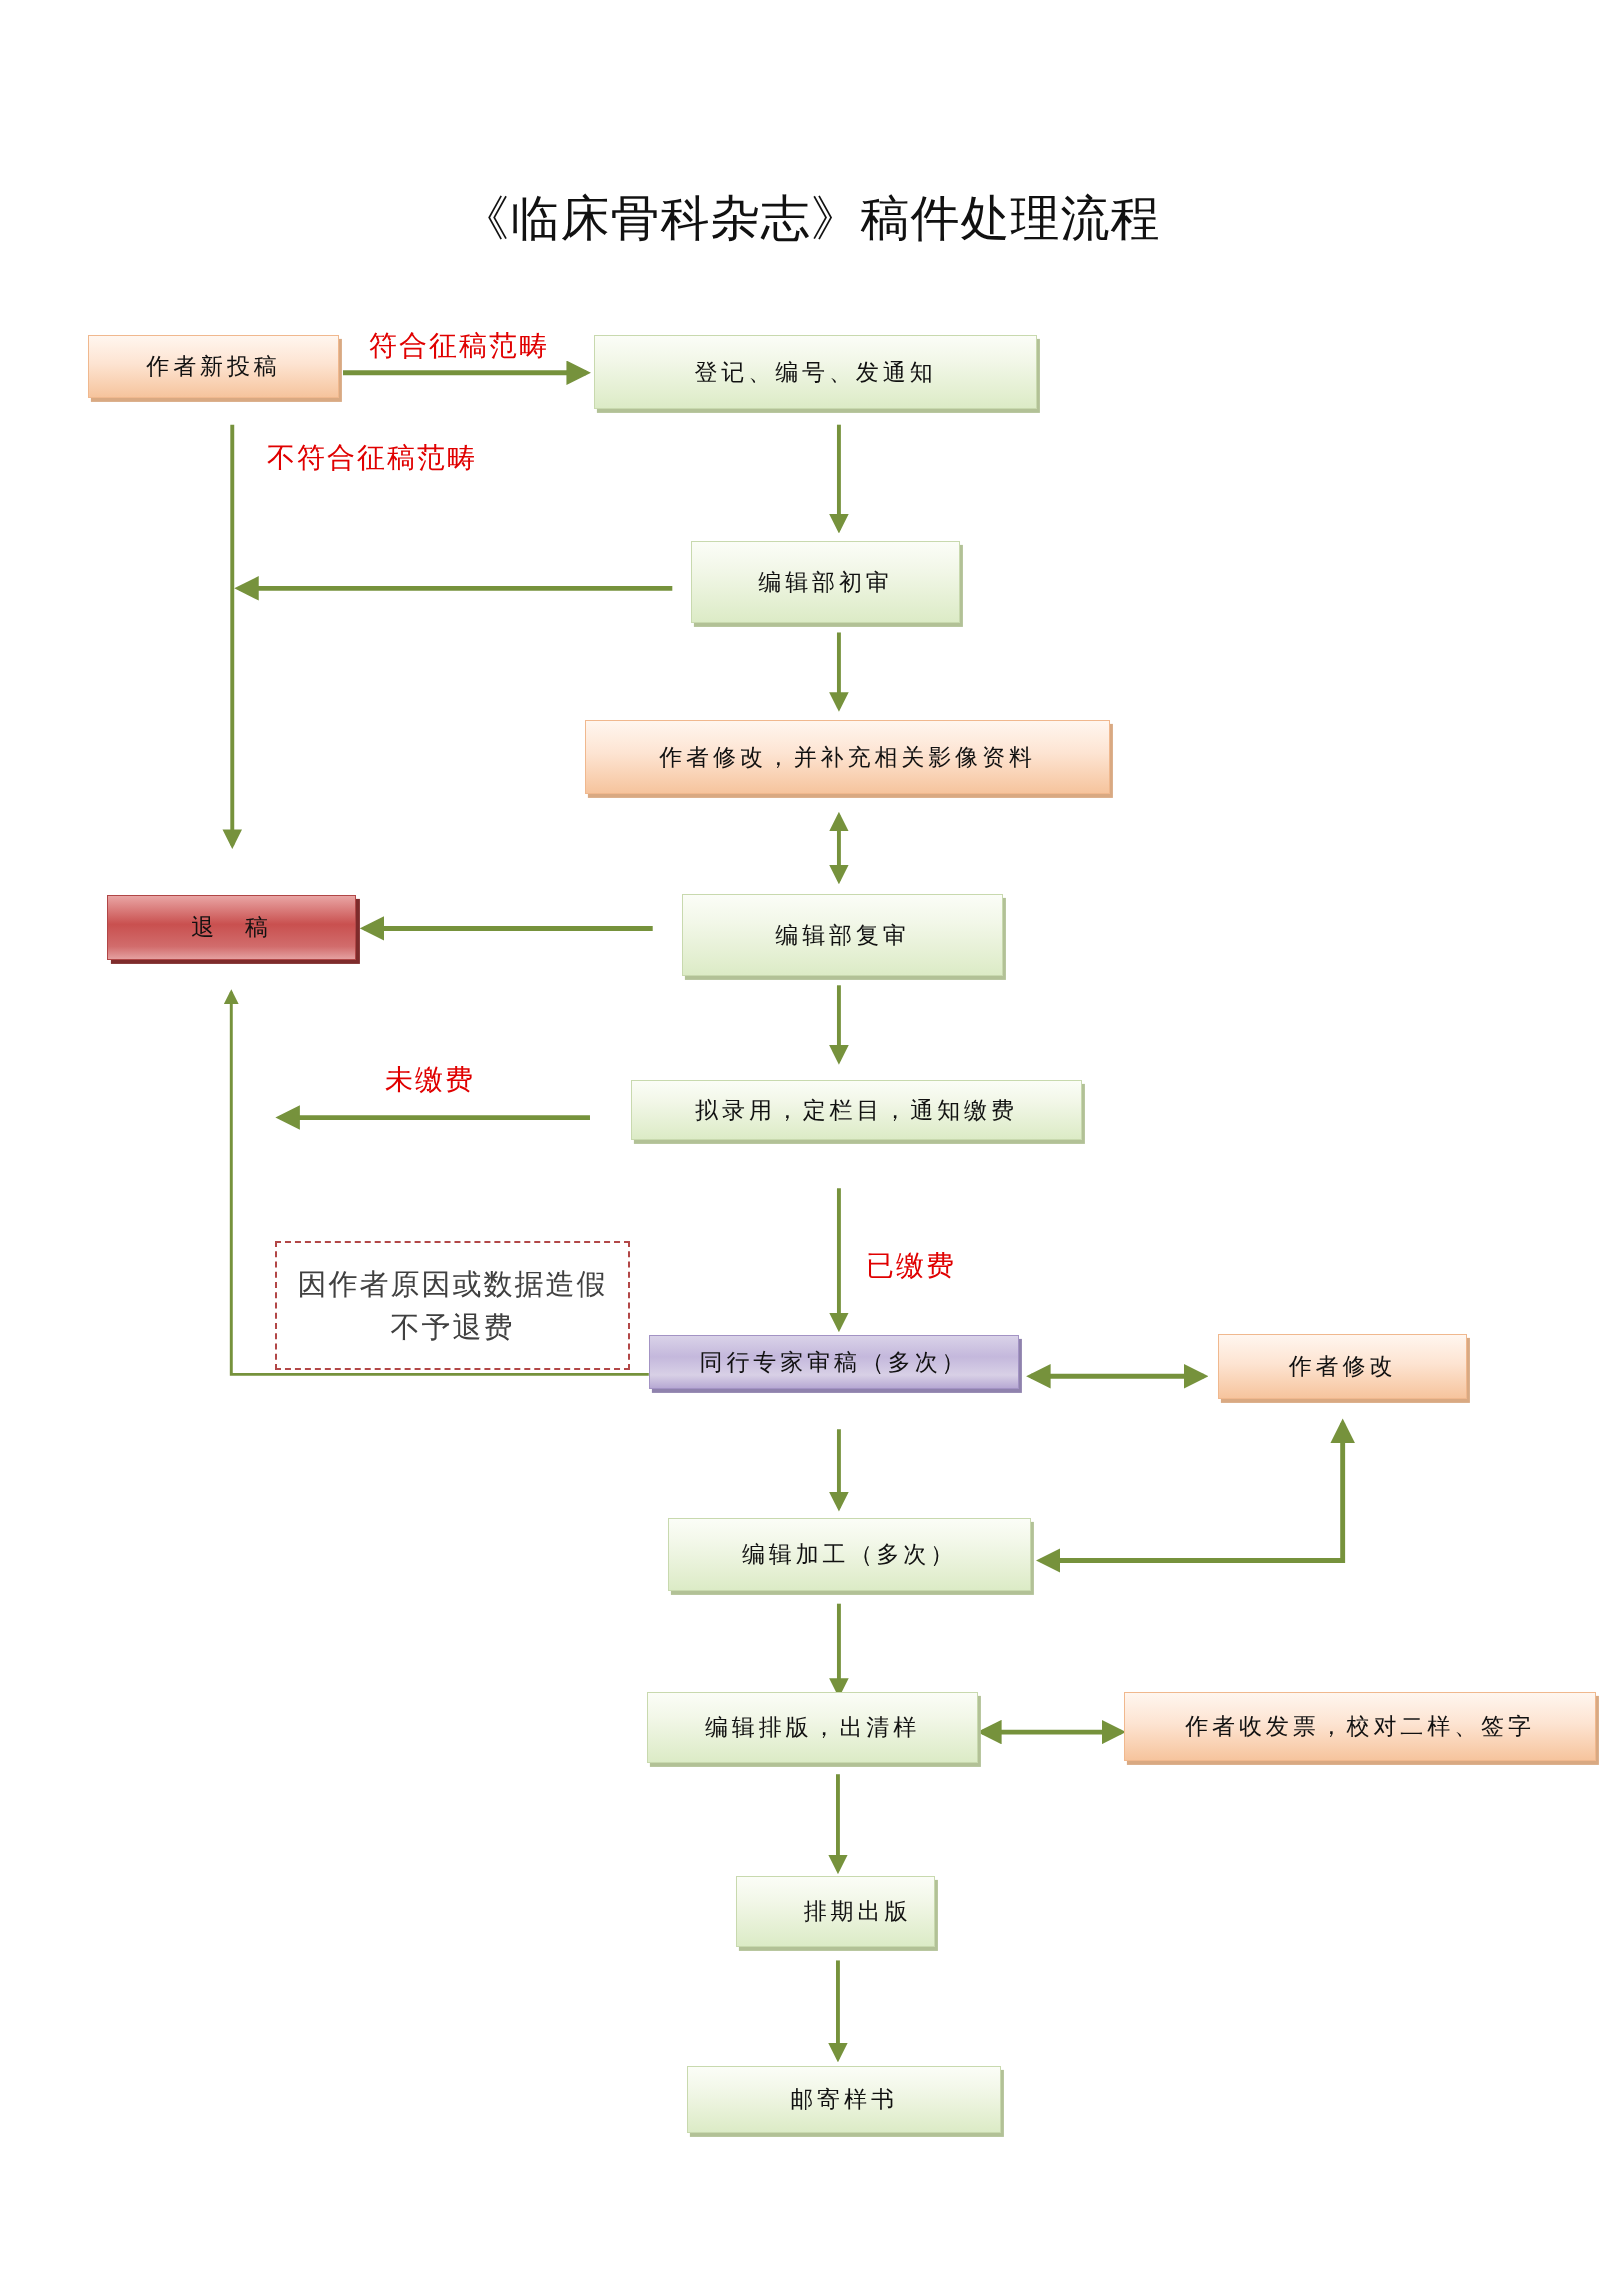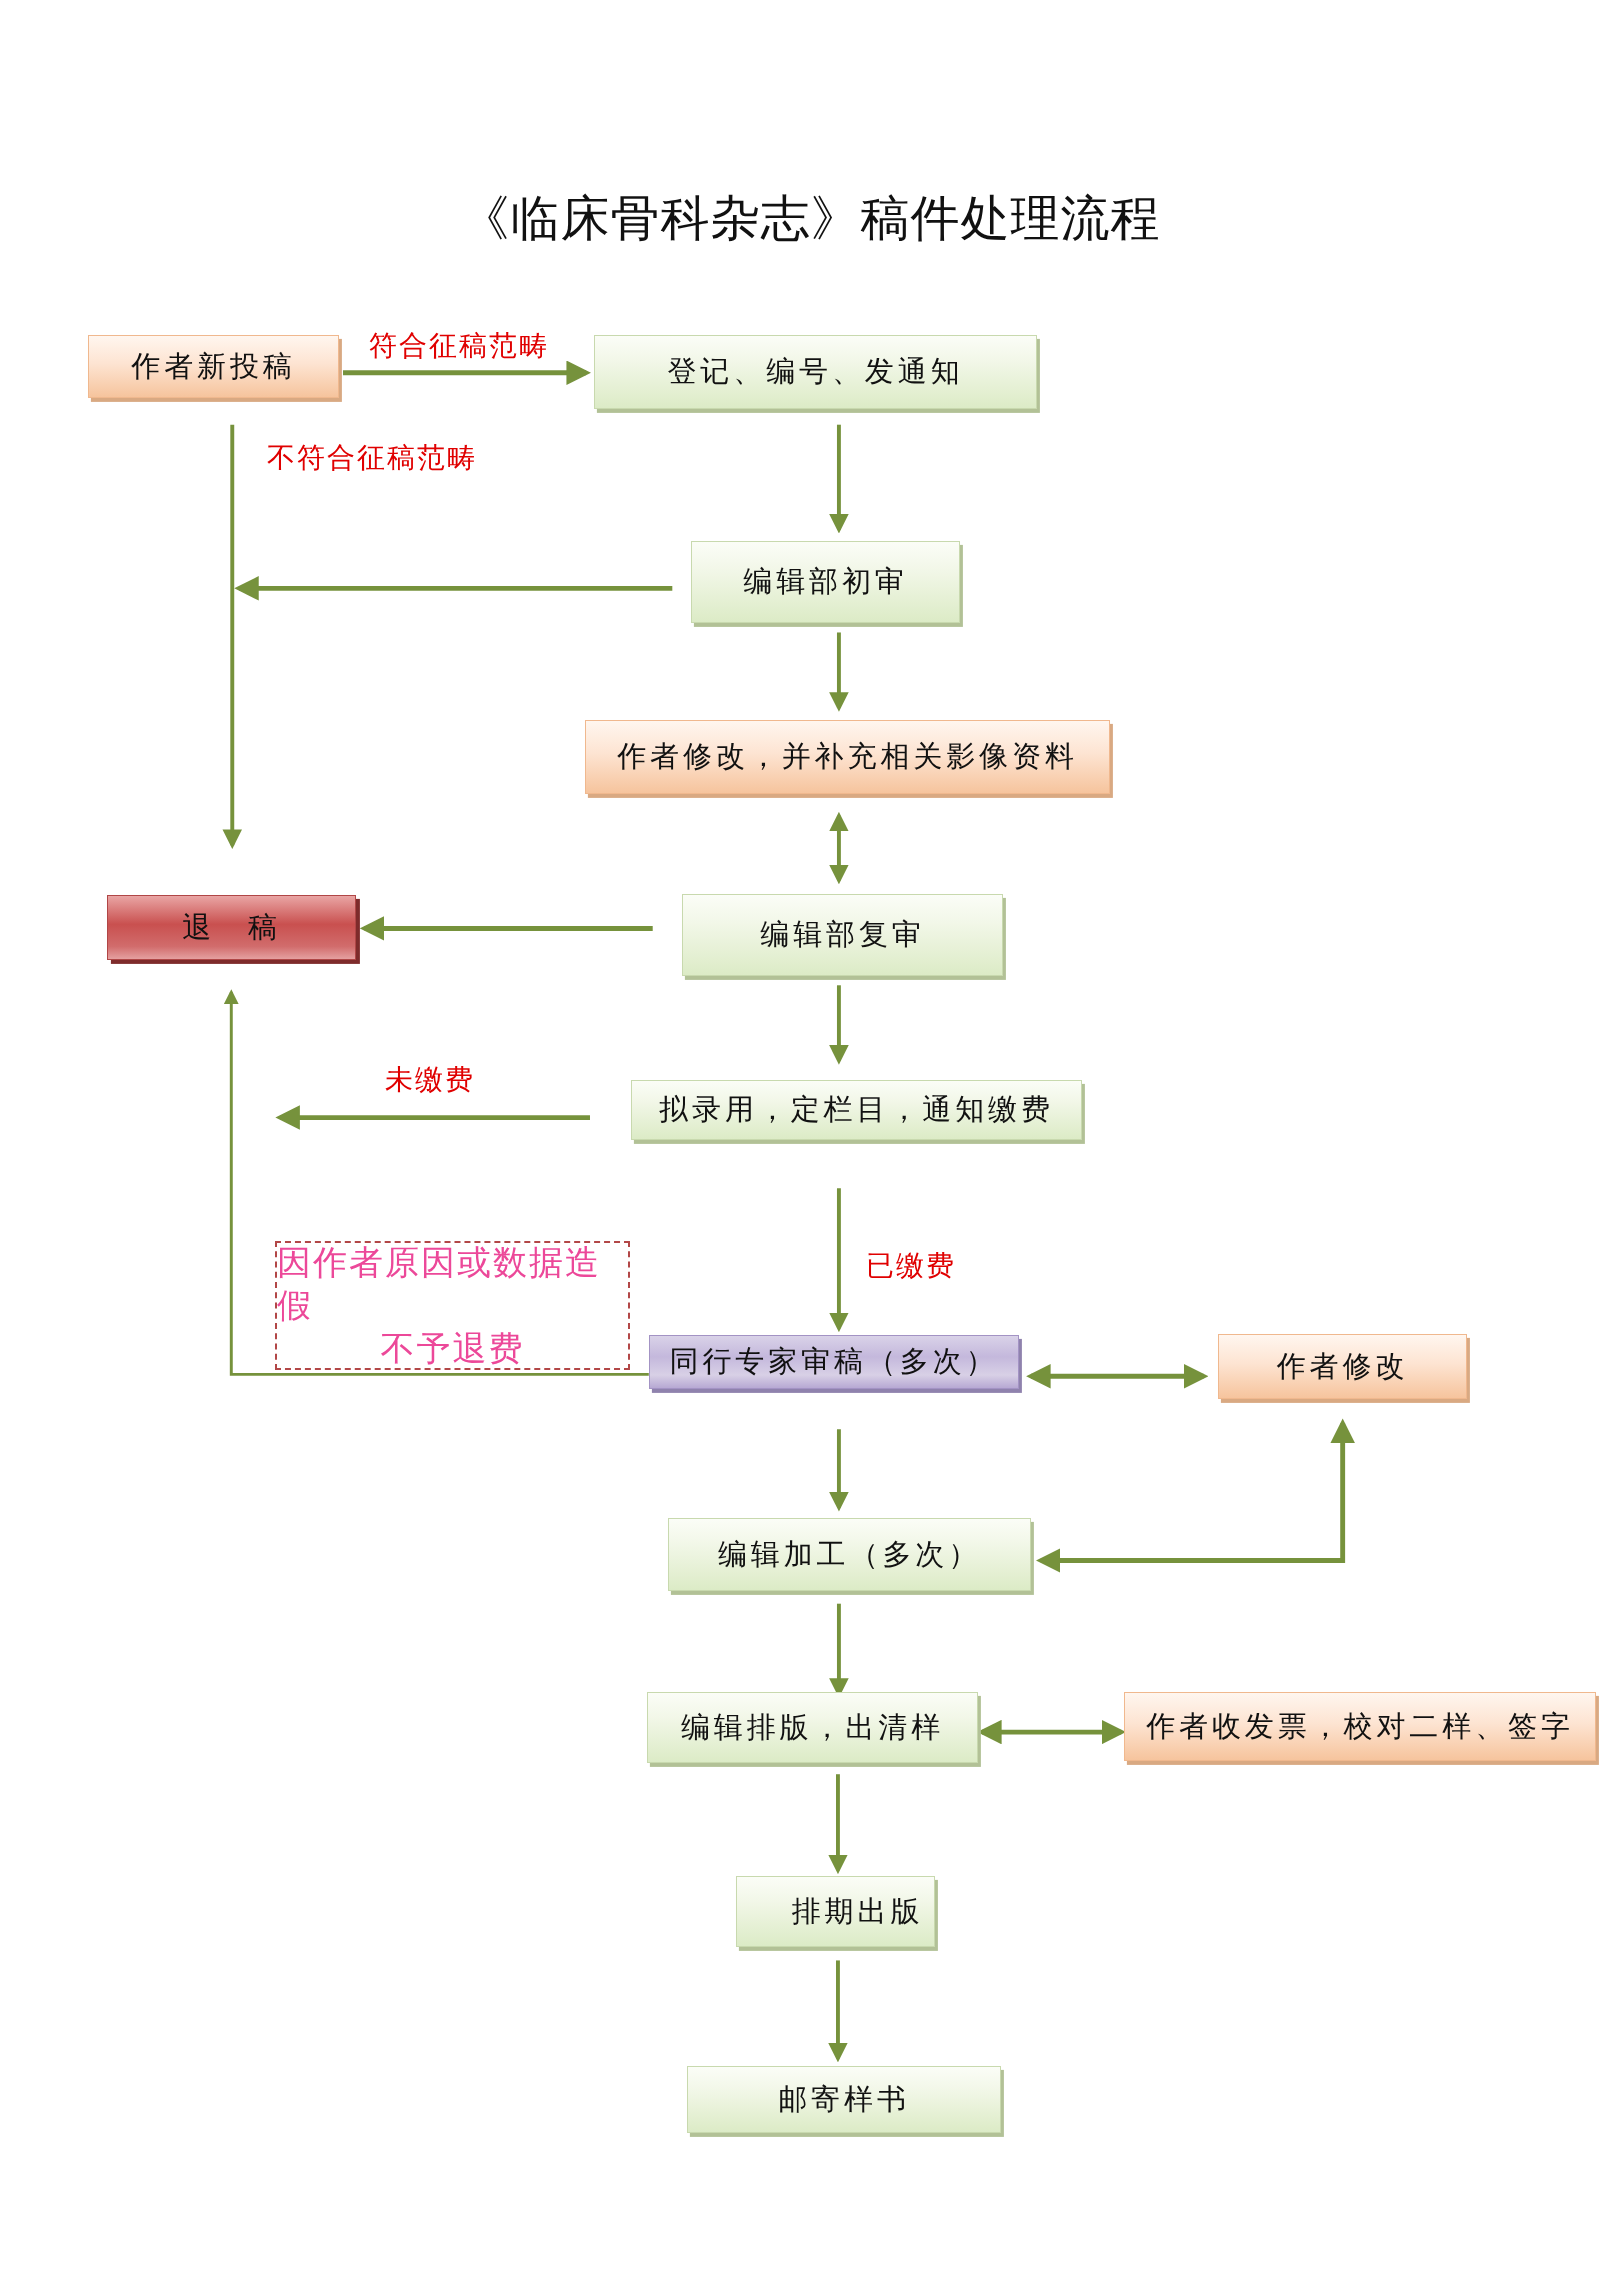--- a/index.html
+++ b/index.html
@@ -2,29 +2,29 @@
 <html><head>
 <meta charset="utf-8">
 <style>
   html, body { margin:0; padding:0; background:#ffffff; }
   body { width:1621px; height:2293px; position:relative; overflow:hidden;
          font-family:"DejaVu Serif","Liberation Serif",serif; }
   .title { position:absolute; left:0; width:1621px; top:186px; text-align:center;
            font-family:"DejaVu Sans","Liberation Sans",sans-serif; font-size:49px; color:#111; letter-spacing:1px; }
   svg.lines { position:absolute; left:0; top:0; }
   .box { position:absolute; box-sizing:border-box; display:flex; align-items:center; justify-content:center;
-         font-size:29px; color:#111; letter-spacing:3.9px; white-space:nowrap;
+         font-size:23px; color:#111; letter-spacing:3.9px; white-space:nowrap;
          box-shadow: 2.9px 3.9px 0 rgba(120,120,120,0.55); }
   .green  { background:linear-gradient(#fbfdf7 0%, #f2f7e8 35%, #dcebc6 100%); border:1px solid #c8d9ae; box-shadow:2.9px 3.9px 0 #b2c196; }
   .orange { background:linear-gradient(#fff6ef 0%, #fde4d2 45%, #f6c49d 100%); border:1px solid #f0b88e; box-shadow:2.9px 3.9px 0 #d9a982; }
   .red    { background:linear-gradient(#e9a5a4 0%, #c9504f 45%, #d16c6c 80%, #e5a0a0 100%); border:1px solid #b04646; box-shadow:3.9px 3.9px 0 #7e2b2b; }
   .purple { background:linear-gradient(#d9d2e8 0%, #c4b8dc 40%, #d8d0e6 75%, #b7a9d3 100%); border:1px solid #a393c4; box-shadow:2.9px 3.9px 0 #8f82ad; }
   .label-red { position:absolute; color:#e00000; font-size:28px; letter-spacing:2px; white-space:nowrap; }
   .dashed { position:absolute; box-sizing:border-box; border:2.9px dashed #b24747; display:flex; flex-direction:column;
-            align-items:center; justify-content:center; color:#ec4899; font-size:34px; letter-spacing:2px; line-height:43px; }
+            align-items:center; justify-content:center; color:#404040; font-size:29px; letter-spacing:2px; line-height:43px; }
 </style>
 </head>
 <body>
 
 <div class="title">《临床骨科杂志》稿件处理流程</div>
 
 <svg class="lines" width="1621" height="2293" viewBox="0 0 1654 2339">
   <defs>
     <marker id="ah" viewBox="0 0 10 10" refX="8" refY="5" markerWidth="5" markerHeight="5" orient="auto-start-reverse">
       <path d="M0,0 L10,5 L0,10 z" fill="#76923c"></path>

